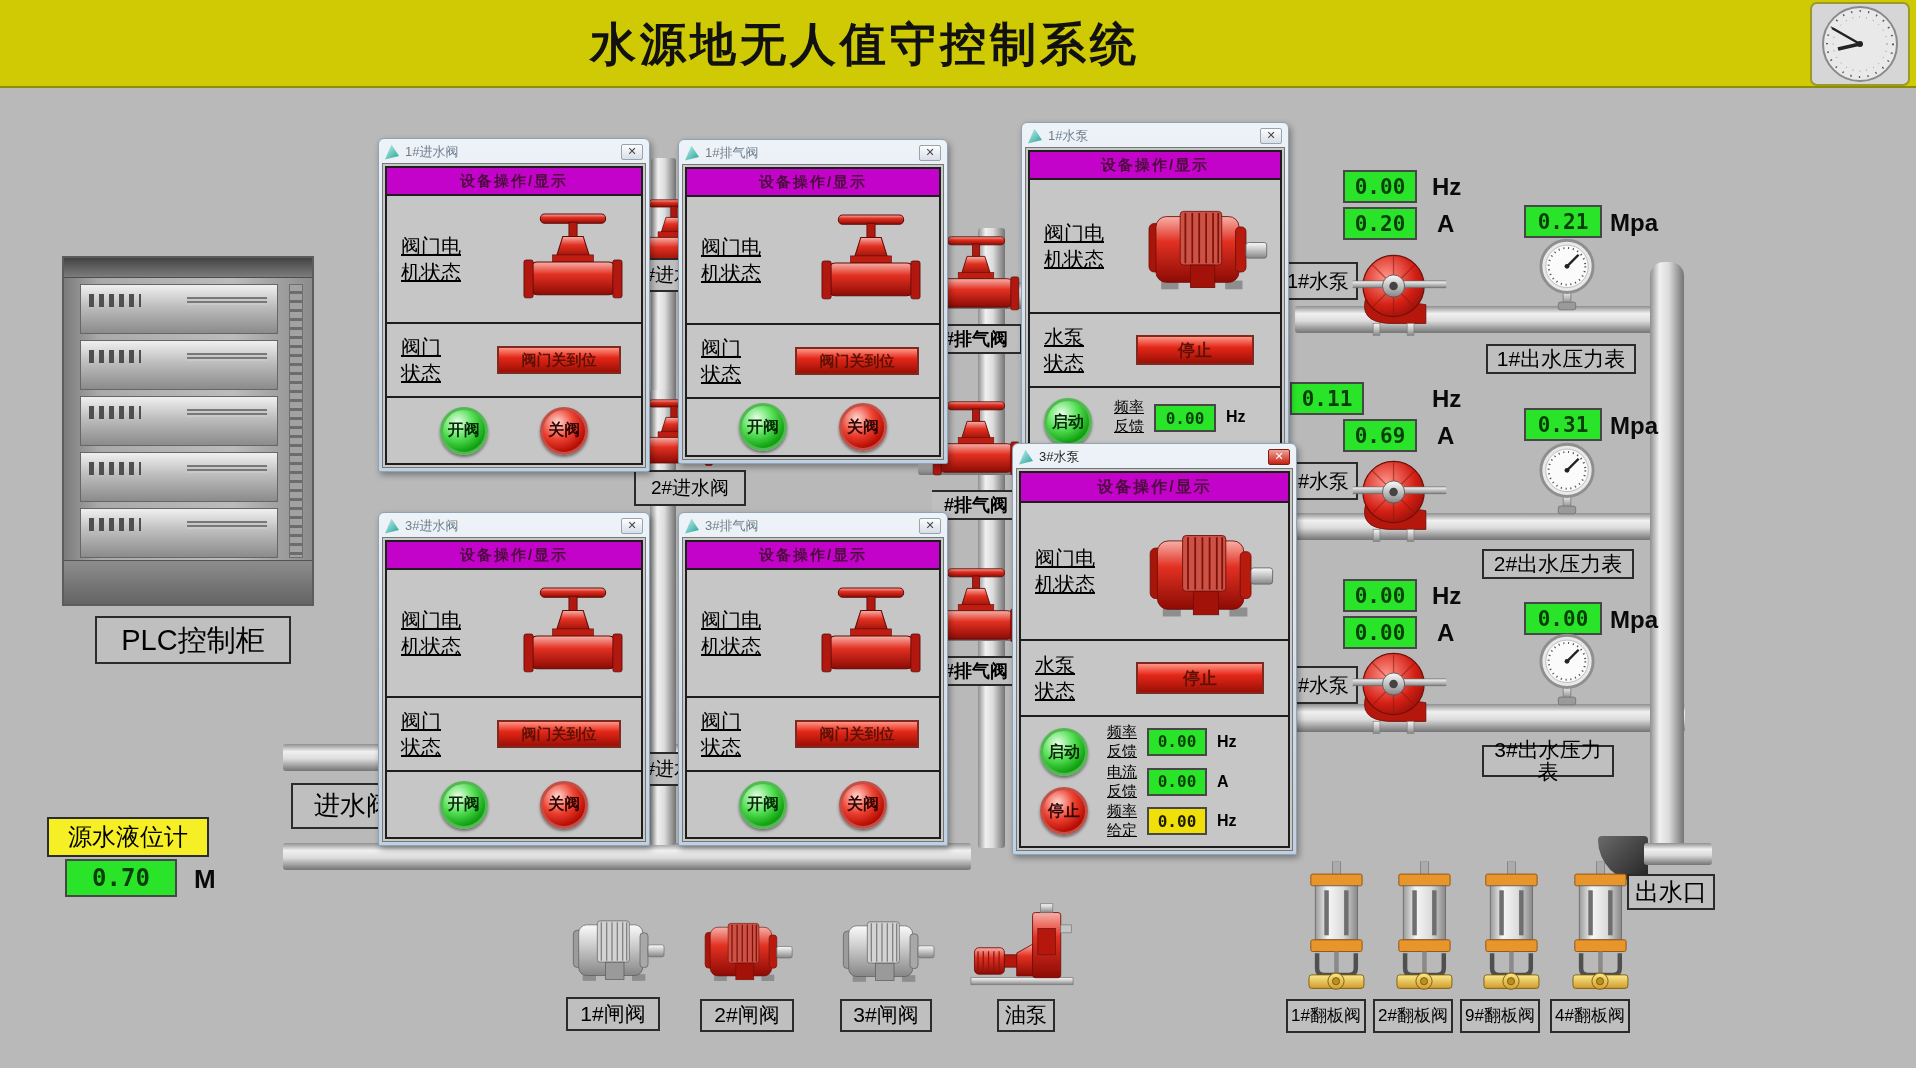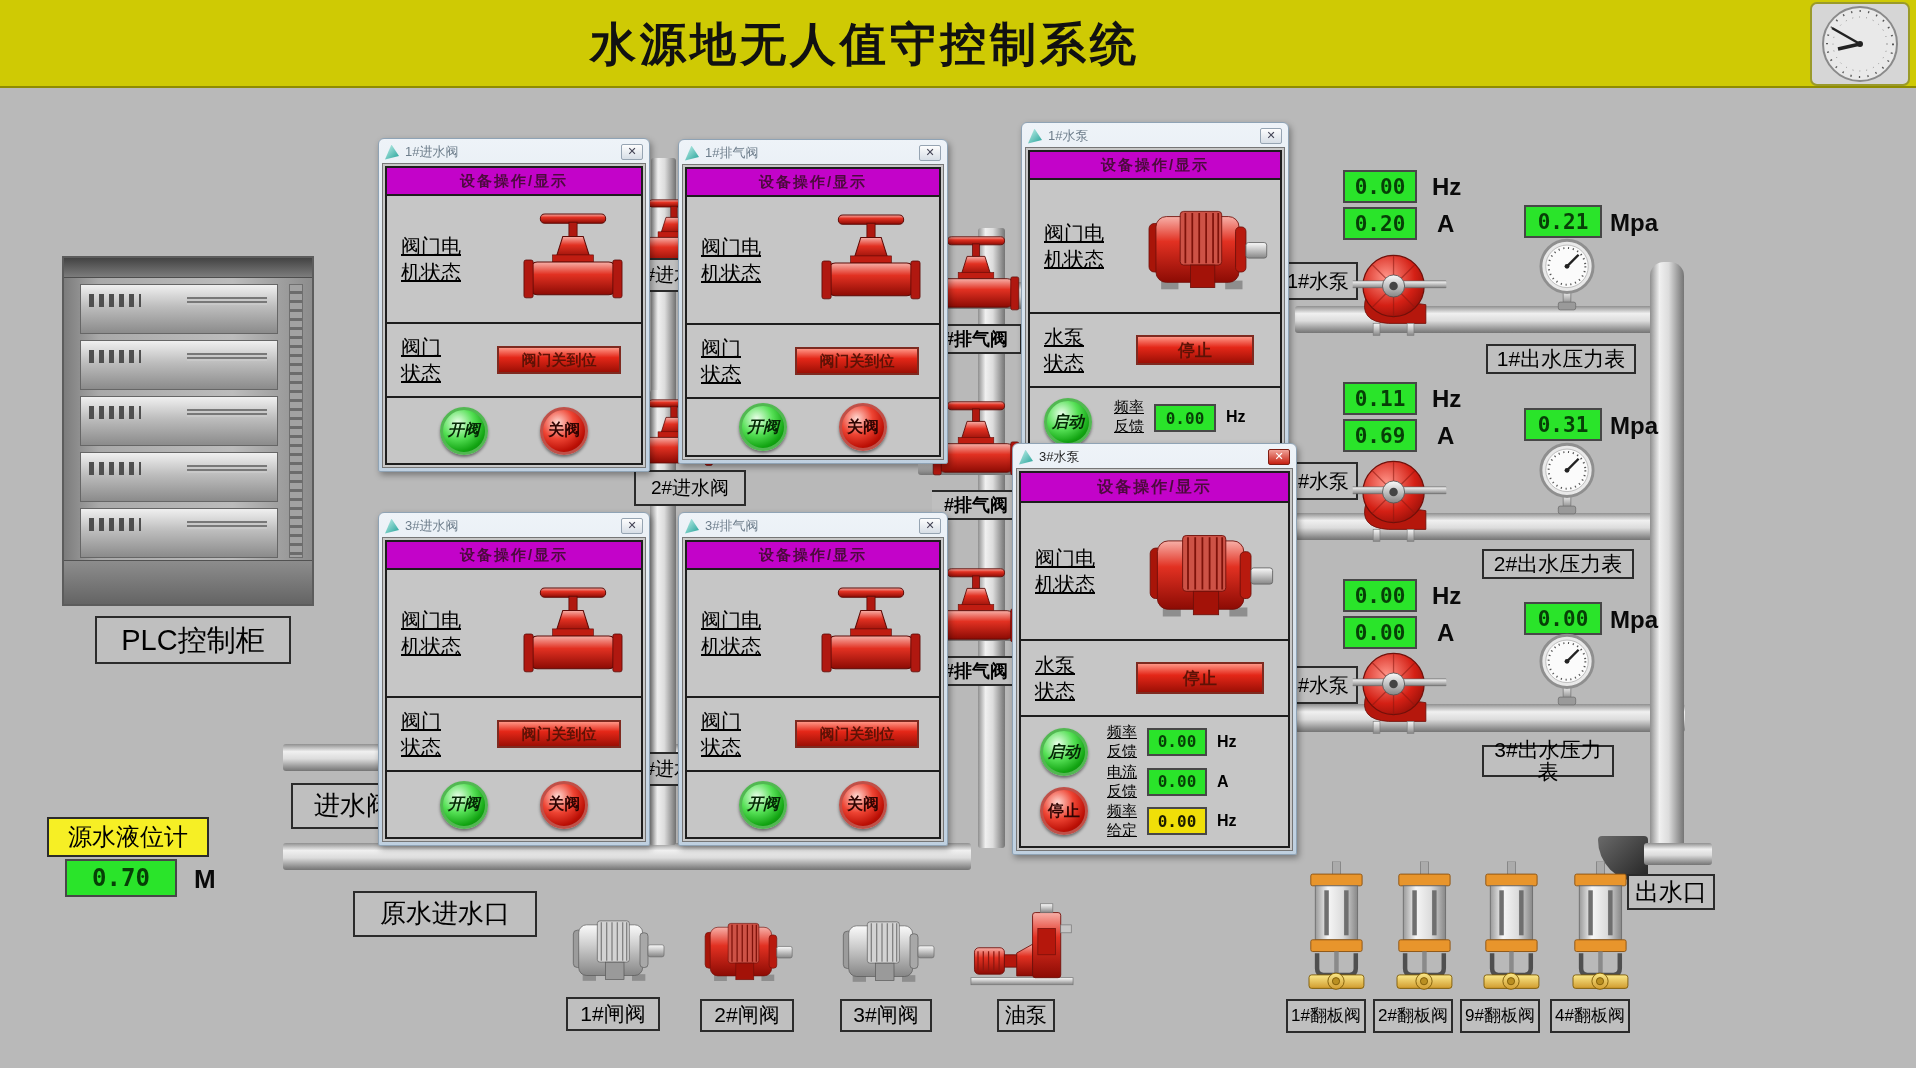--- a/index.html
+++ b/index.html
@@ -45,21 +45,21 @@
   .sec.last{border-bottom:none;flex:1 1 auto;}
   .lblu{font-size:20px;line-height:1.3;margin-left:14px;}
   .lblu span{display:block;text-decoration:underline;}
   .l2s{font-size:15px;line-height:1.25;}
   .l2s span{display:block;text-decoration:underline;}
   .statbox{background:linear-gradient(180deg,#ff9585,#e42718 40%,#9c0f05);border:2px solid #7e2a20;
            color:#5e1206;font-weight:bold;text-align:center;display:flex;align-items:center;justify-content:center;}
   .rbtn{border-radius:50%;display:flex;align-items:center;justify-content:center;font-weight:bold;
         font-size:16px;box-shadow:0 2px 3px rgba(0,0,0,.45);}
   .rbtn.g{width:48px;height:48px;background:radial-gradient(circle at 35% 30%,#eaffea,#55e055 40%,#12a412 72%,#077407);
-          border:3px solid #52b852;color:#052805;font-style:italic;}
+          border:3px solid #52b852;color:#052805;}
   .rbtn.r{width:48px;height:48px;background:radial-gradient(circle at 35% 30%,#ffd9d2,#ee4433 40%,#bb0f05 72%,#840703);
           border:3px solid #c05048;color:#2f0402;}
   .ddisp{background:#2ae42a;border:2px solid #474747;color:#073f07;font-family:"DejaVu Sans Mono",monospace;
          font-weight:bold;display:flex;align-items:center;justify-content:center;font-size:16px;}
   .ddisp.y{background:#f0df08;color:#1c1c00;}
   
   .plc{position:absolute;left:62px;top:256px;width:252px;height:350px;z-index:1;
        background:linear-gradient(90deg,#7c7c7c,#a9a9a9 14%,#bcbcbc 68%,#8c8c8c);border:2px solid #5c5c5c;}
   .plc-top{height:20px;background:linear-gradient(180deg,#434343,#7c7c7c);border-bottom:1px solid #4e4e4e;}
   .plc-units{position:absolute;left:16px;right:34px;top:26px;display:flex;flex-direction:column;gap:6px;}
@@ -229,21 +229,20 @@
     <div class="plc-rail"></div>
     <div class="plc-bottom"></div>
   </div>
   <div class="tag" style="left:95px;top:616px;width:196px;height:48px;font-size:29px">PLC控制柜</div>
 
   <div class="tag yl" style="left:47px;top:817px;width:162px;height:40px;font-size:24px">源水液位计</div>
   <div class="disp" style="left:65px;top:859px;width:112px;height:38px;font-size:24px">0.70</div>
   <span class="unit" style="left:194px;top:864px;font-size:26px">M</span>
 
   <div class="tag bg" style="left:291px;top:783px;width:124px;height:46px;font-size:26px">进水阀</div>
-  <div class="tag" style="left:353px;top:891px;width:184px;height:46px;font-size:26px">原水进水口</div>
 
   <svg class="dev" style="left:634px;top:196px;width:80px;height:78px;z-index:1" viewBox="0 0 100 92">
       <use href="#sym-valve"></use>
     </svg>
   <svg class="dev" style="left:634px;top:396px;width:80px;height:78px;z-index:1" viewBox="0 0 100 92">
       <use href="#sym-valve"></use>
     </svg>
   <div class="tag bg" style="left:618px;top:258px;width:110px;height:34px;font-size:19px">1#进水阀</div>
   <div class="tag bg" style="left:634px;top:470px;width:112px;height:36px;font-size:19px">2#进水阀</div>
   <div class="tag bg" style="left:618px;top:752px;width:110px;height:34px;font-size:19px">3#进水阀</div>
@@ -272,21 +271,21 @@
   <div class="disp" style="left:1524px;top:205px;width:78px;height:33px;font-size:21px">0.21</div>
   <span class="unit" style="left:1610px;top:209px">Mpa</span>
   <svg class="dev" style="left:1352px;top:252px;width:95px;height:85px" viewBox="0 0 110 100">
       <use href="#sym-pump"></use>
     </svg>
   <svg class="dev" style="left:1538px;top:238px;width:58px;height:76px" viewBox="0 0 60 78">
       <use href="#sym-gauge"></use>
     </svg>
   <div class="tag" style="left:1486px;top:344px;width:150px;height:30px;font-size:21px">1#出水压力表</div>
 
-  <div class="disp" style="left:1343px;top:382px;width:74px;height:33px;font-size:21px">0.11</div>
+  <div class="disp" style="left:1290px;top:382px;width:74px;height:33px;font-size:21px">0.11</div>
   <span class="unit" style="left:1432px;top:385px">Hz</span>
   <div class="disp" style="left:1343px;top:419px;width:74px;height:33px;font-size:21px">0.69</div>
   <span class="unit" style="left:1437px;top:422px">A</span>
   <div class="disp" style="left:1524px;top:408px;width:78px;height:33px;font-size:21px">0.31</div>
   <span class="unit" style="left:1610px;top:412px">Mpa</span>
   <svg class="dev" style="left:1352px;top:458px;width:95px;height:85px" viewBox="0 0 110 100">
       <use href="#sym-pump"></use>
     </svg>
   <svg class="dev" style="left:1538px;top:442px;width:58px;height:76px" viewBox="0 0 60 78">
       <use href="#sym-gauge"></use>

